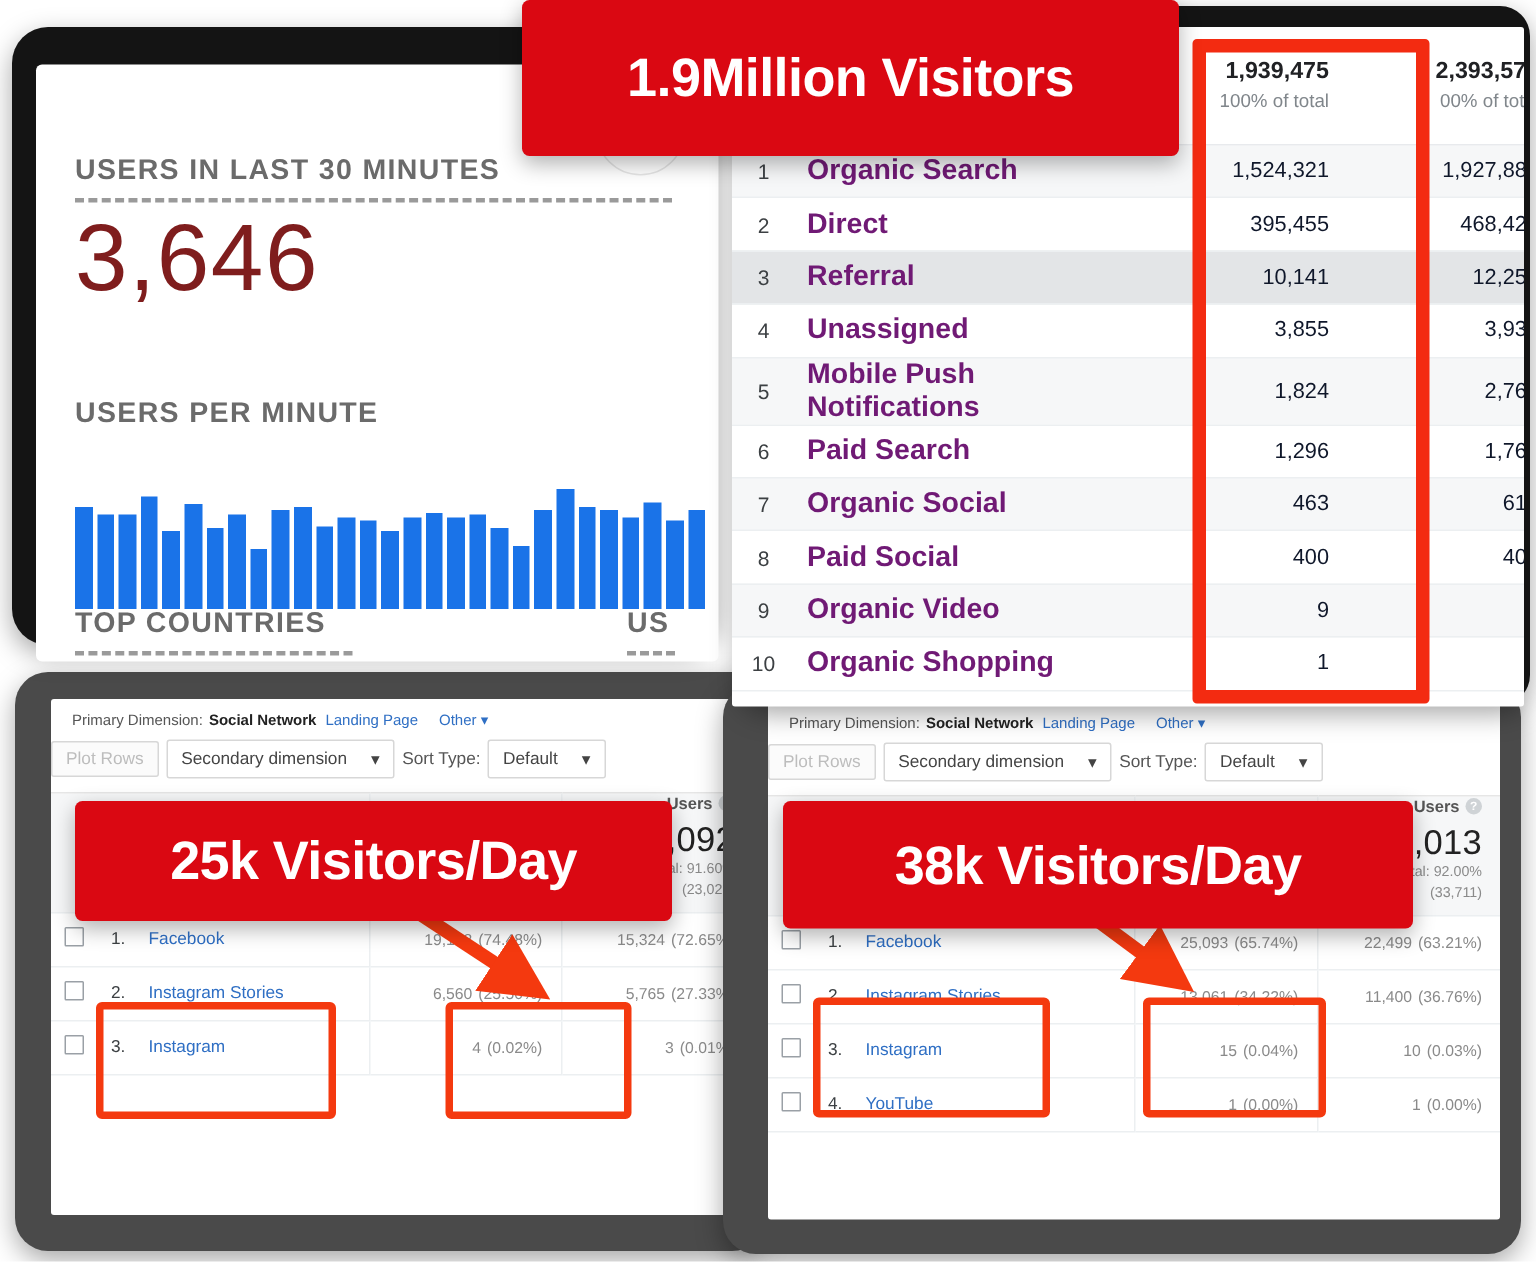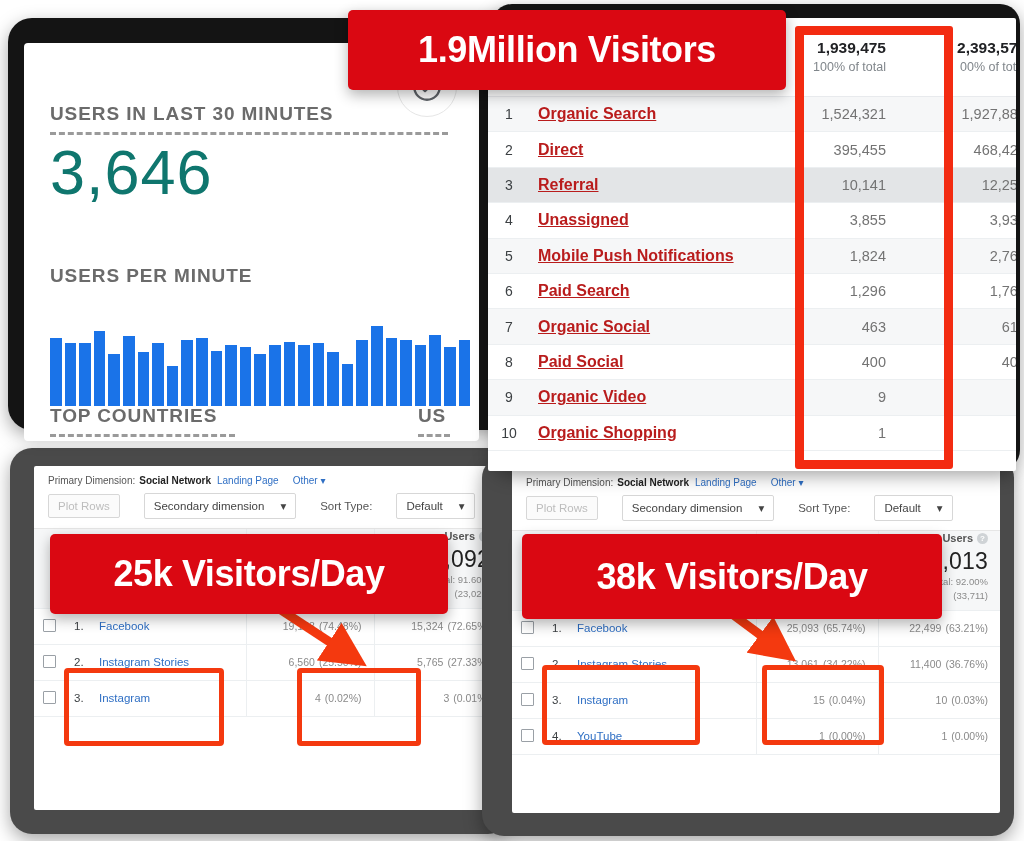--- a/index.html
+++ b/index.html
@@ -6,59 +6,59 @@
   body{width:1024px;height:841px;position:relative;overflow:hidden;
        font-family:"Liberation Sans","DejaVu Sans",sans-serif;}
 
   .stage{position:absolute;inset:0;}
 
   
   .frame{position:absolute;border-radius:22px;box-shadow:0 6px 18px rgba(0,0,0,.35);}
   .frame-gray{background:#4a4a4a;}
 
   
-  #rt-frame{left:8px;top:18px;width:470px;height:412px;border-radius:24px;background:#141414;padding-left:47px;}
+  #rt-frame{left:8px;top:18px;width:470px;height:412px;border-radius:24px;background:#141414;}
   #rt-card{position:absolute;left:16px;top:25px;width:455px;height:398px;background:#fff;
            border-radius:4px;overflow:hidden;}
   .rt-label{font-size:19px;letter-spacing:.9px;color:#6b6b6b;font-weight:700;}
   .rt-dash{border-bottom:3px dashed #9a9a9a;margin-top:7px;width:100%;}
-  .rt-big{font-size:63px;color:#0f766e;font-weight:400;letter-spacing:1px;line-height:1;}
+  .rt-big{font-size:63px;color:#7f1d1d;font-weight:400;letter-spacing:1px;line-height:1;}
   #rt-check{position:absolute;right:22px;top:14px;width:58px;height:58px;border-radius:50%;
             background:#fff;border:1px solid #e6e6e6;display:flex;align-items:center;justify-content:center;}
   #bars{position:absolute;left:26px;top:283px;width:420px;height:80px;display:flex;
         align-items:flex-end;gap:3px;}
   #bars i{display:block;background:#1a73e8;flex:1 1 auto;}
 
   
   #acq-frame{left:492px;top:4px;width:528px;height:466px;border-radius:20px;background:#141414;}
   #acq-card{position:absolute;left:-4px;top:14px;width:528px;height:453px;background:#fff;
             overflow:hidden;border-radius:2px;}
   #acq-card table{border-collapse:collapse;width:560px;font-size:14.5px;color:#202124;}
   #acq-card th,#acq-card td{padding:0;}
   .acq-hdr td{height:78px;vertical-align:middle;border-bottom:1px solid #e8eaed;}
   .acq-total{font-weight:700;font-size:15.5px;text-align:right;line-height:1.25;}
   .acq-total small{display:block;font-weight:400;font-size:12.5px;color:#80868b;margin-top:3px;}
   .acq-row td{height:34.4px;border-bottom:1px solid #eceff1;vertical-align:middle;}
   .acq-row.alt td{background:#f6f7f8;}
   .acq-row.sel td{background:#e3e5e7;}
   .acq-idx{width:42px;text-align:center;color:#3c4043;font-size:14px;}
-  .acq-name{font-weight:700;font-size:16px;color:#b91c1c;padding-left:8px !important;text-decoration:underline;}
-  .acq-num{text-align:right;font-size:14.5px;color:#737373;padding-right:22px !important;width:118px;}
+  .acq-name{font-weight:700;font-size:19px;color:#701a75;padding-left:8px !important;}
+  .acq-num{text-align:right;font-size:14.5px;color:#0f172a;padding-right:22px !important;width:118px;}
 
   
   #acq-hilite{position:absolute;left:795px;top:26px;width:140px;height:425px;
               border:9px solid #f32b11;border-radius:3px;pointer-events:none;}
 
   
   .ga{position:absolute;background:#fff;overflow:hidden;font-size:11px;color:#444;}
   .ga .pdim{padding:9px 14px 4px 14px;font-size:10px;color:#555;white-space:nowrap;}
   .ga .pdim b{color:#222;font-weight:700;margin:0 6px 0 4px;}
   .ga .pdim a{color:#2f6fc4;text-decoration:none;margin-right:14px;}
   .ga .pdim .other{color:#2f6fc4;}
-  .ga .ctrls{padding:3px 14px 9px 14px;display:flex;align-items:center;gap:24px;}
+  .ga .ctrls{padding:3px 14px 9px 0;display:flex;align-items:center;gap:5px;}
   .ga .btn{border:1px solid #d7d7d7;border-radius:2px;background:#fff;padding:5px 9px;
            font-size:11.5px;color:#444;display:inline-flex;align-items:center;gap:16px;white-space:nowrap;}
   .ga .btn.dis{color:#bdbdbd;background:#fbfbfb;}
   .ga .lbl{font-size:11.5px;color:#555;}
   .ga table{border-collapse:collapse;width:100%;table-layout:fixed;}
   .ga td{border-bottom:1px solid #eceff1;vertical-align:middle;}
   .ga .thead td{background:#f6f7f8;height:66px;border-top:1px solid #e6e6e6;vertical-align:bottom;padding-bottom:7px;}
   .ga .tot{text-align:right;padding-right:12px;}
   .ga .tot .n{font-size:23px;color:#222;font-weight:400;letter-spacing:.2px;}
   .ga .tot .s{font-size:9.5px;color:#8a8a8a;line-height:1.35;margin-top:1px;}
@@ -71,21 +71,21 @@
   .ga .val{text-align:right;padding-right:12px;font-size:12px;color:#222;font-weight:700;white-space:nowrap;}
   .ga .val span{color:#8a8a8a;font-weight:400;font-size:10.5px;margin-left:4px;}
   .ga .vsep{border-left:1px solid #eceff1;}
   .ga .help{display:inline-block;width:11px;height:11px;border-radius:50%;background:#cfd3d6;
             color:#fff;font-size:8px;line-height:11px;text-align:center;margin-left:4px;vertical-align:1px;}
 
   
   .callout{position:absolute;background:#da0812;color:#fff;border-radius:5px;
            display:flex;align-items:center;justify-content:center;
            font-weight:700;letter-spacing:-.4px;box-shadow:0 5px 14px rgba(0,0,0,.30);}
-  #c-top{left:348px;top:10px;width:438px;height:80px;font-size:36px;}
+  #c-top{left:348px;top:0;width:438px;height:104px;font-size:36px;}
   #c-left{left:50px;top:534px;width:398px;height:80px;font-size:36px;}
   #c-right{left:522px;top:534px;width:420px;height:85px;font-size:36px;}
 
   .hibox{position:absolute;border:5px solid #f4390f;border-radius:4px;pointer-events:none;}
 
   svg{display:block;}
 </style>
 </head>
 <body>
 

